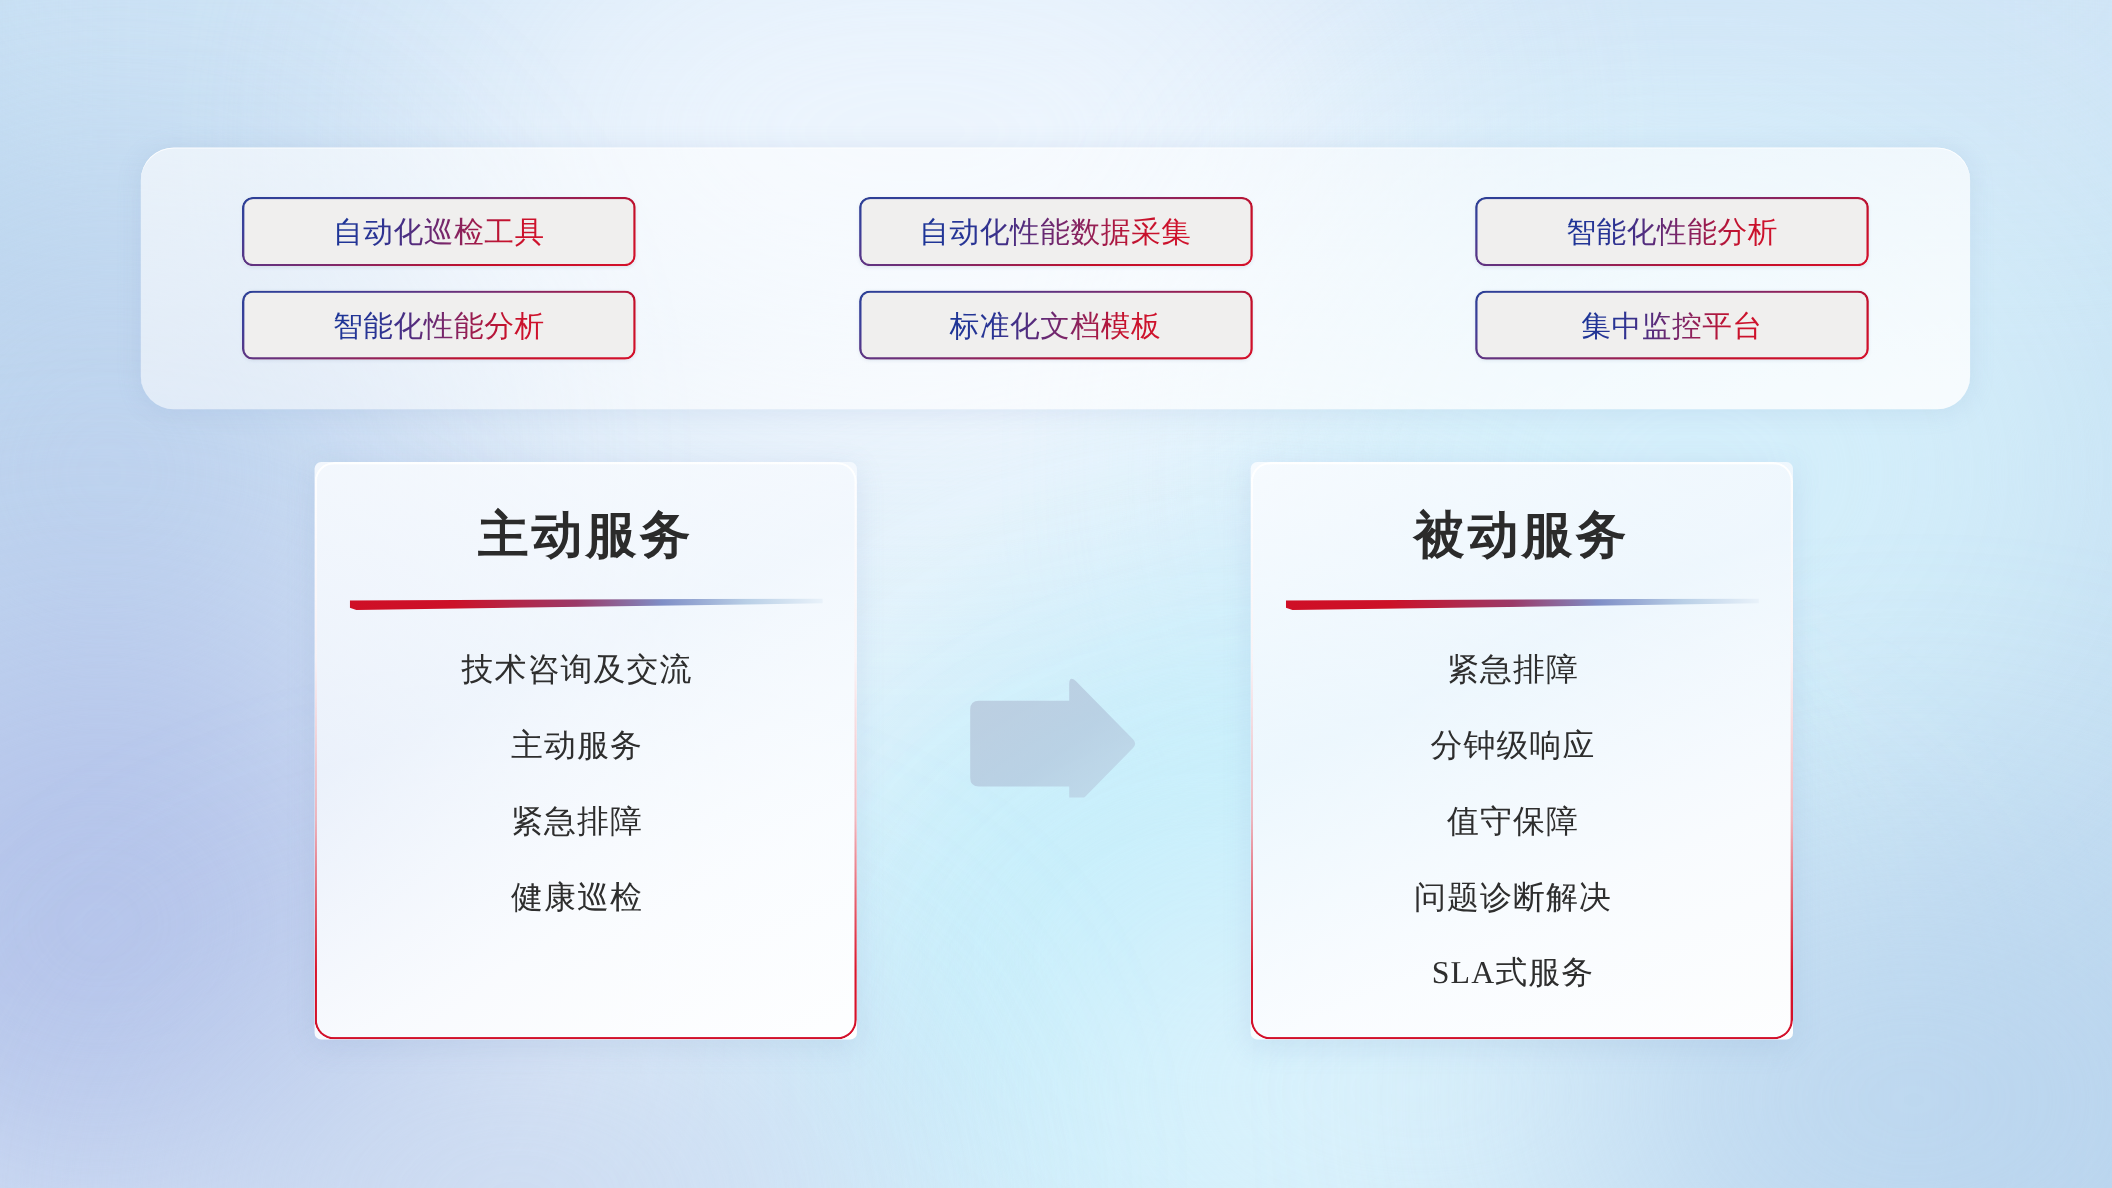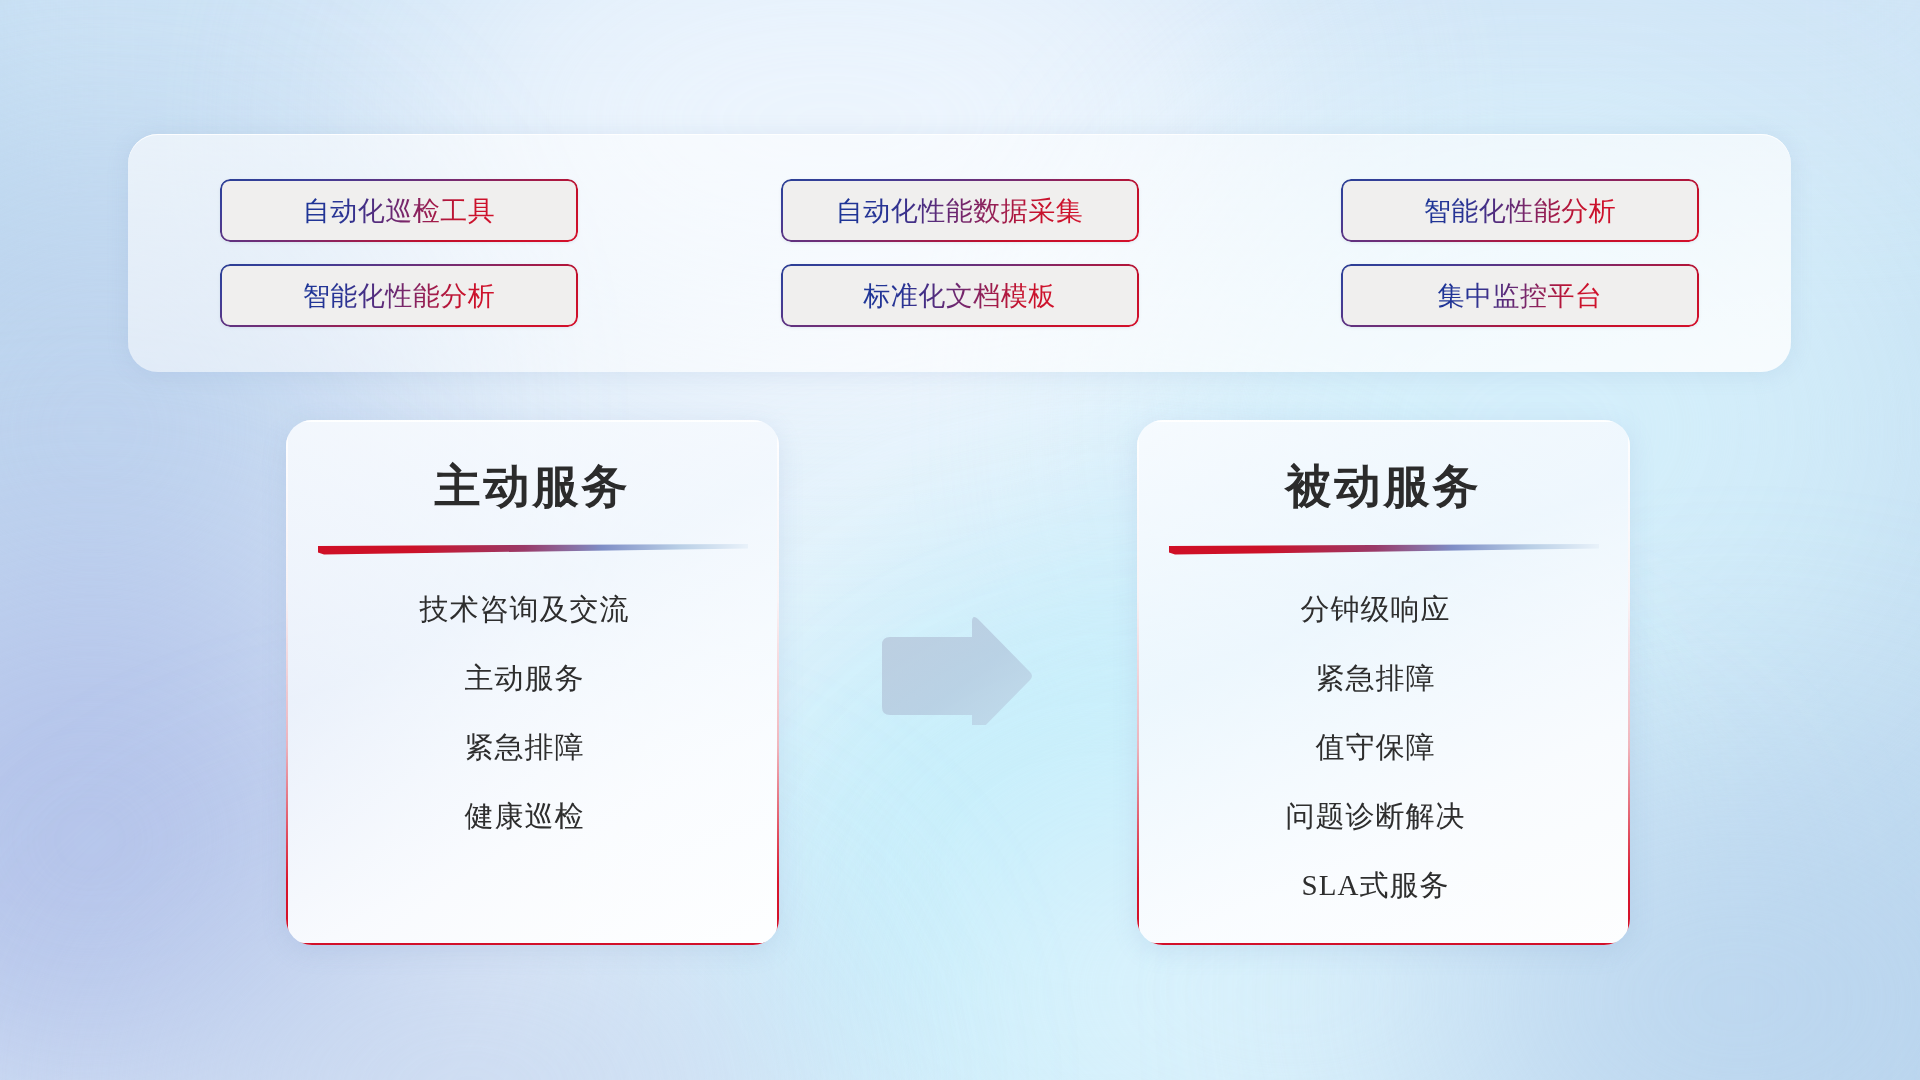--- a/index.html
+++ b/index.html
@@ -109,21 +109,21 @@
     top: 420px;
     width: 1920px;
     height: 560px;
   }
 
   .service-card {
     position: absolute;
     top: 0;
     width: 493px;
     height: 525px;
-    border-radius: 26px;
+    border-radius: 6px;
     background: linear-gradient(155deg, rgba(250,252,255,.86) 0%, rgba(245,249,254,.80) 38%, rgba(252,253,255,.93) 72%, rgba(255,255,255,.97) 100%);
     box-shadow: 0 6px 26px rgba(110,145,190,.16);
     box-sizing: border-box;
     overflow: hidden;
   }
   .service-card::before {
     content: "";
     position: absolute;
     inset: 0;
     border-radius: 18px;
@@ -266,22 +266,22 @@
             <stop offset="66%" stop-color="#7f8ec6"></stop>
             <stop offset="84%" stop-color="#b9cfe6"></stop>
             <stop offset="100%" stop-color="#e9f2fa"></stop>
           </linearGradient>
         </defs>
         <path d="M0,2 L430,0 L430,4.5 L6,10.5 L0,8.5 Z" fill="url(#divGradB)"></path>
       </svg>
     </div>
 
     <ul class="card-list">
+      <li>紧急排障</li>
       <li>分钟级响应</li>
-      <li>紧急排障</li>
       <li>值守保障</li>
       <li>问题诊断解决</li>
       <li>SLA式服务</li>
     </ul>
   </div>
 
 </div>
 
 <div id="flow-arrow">
   <svg viewBox="0 0 160 110" aria-hidden="true">

